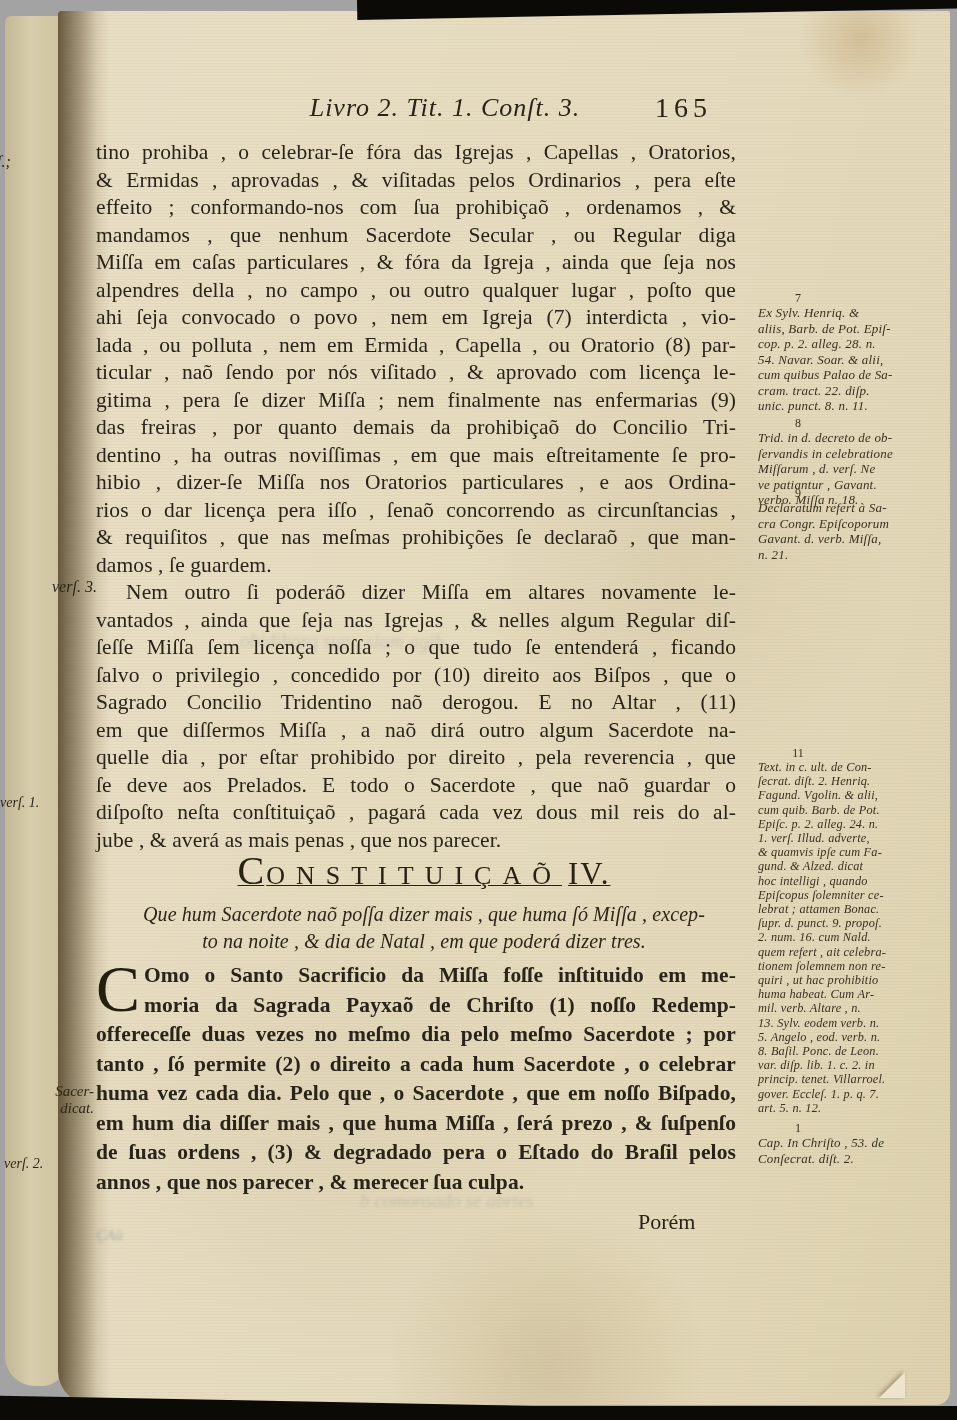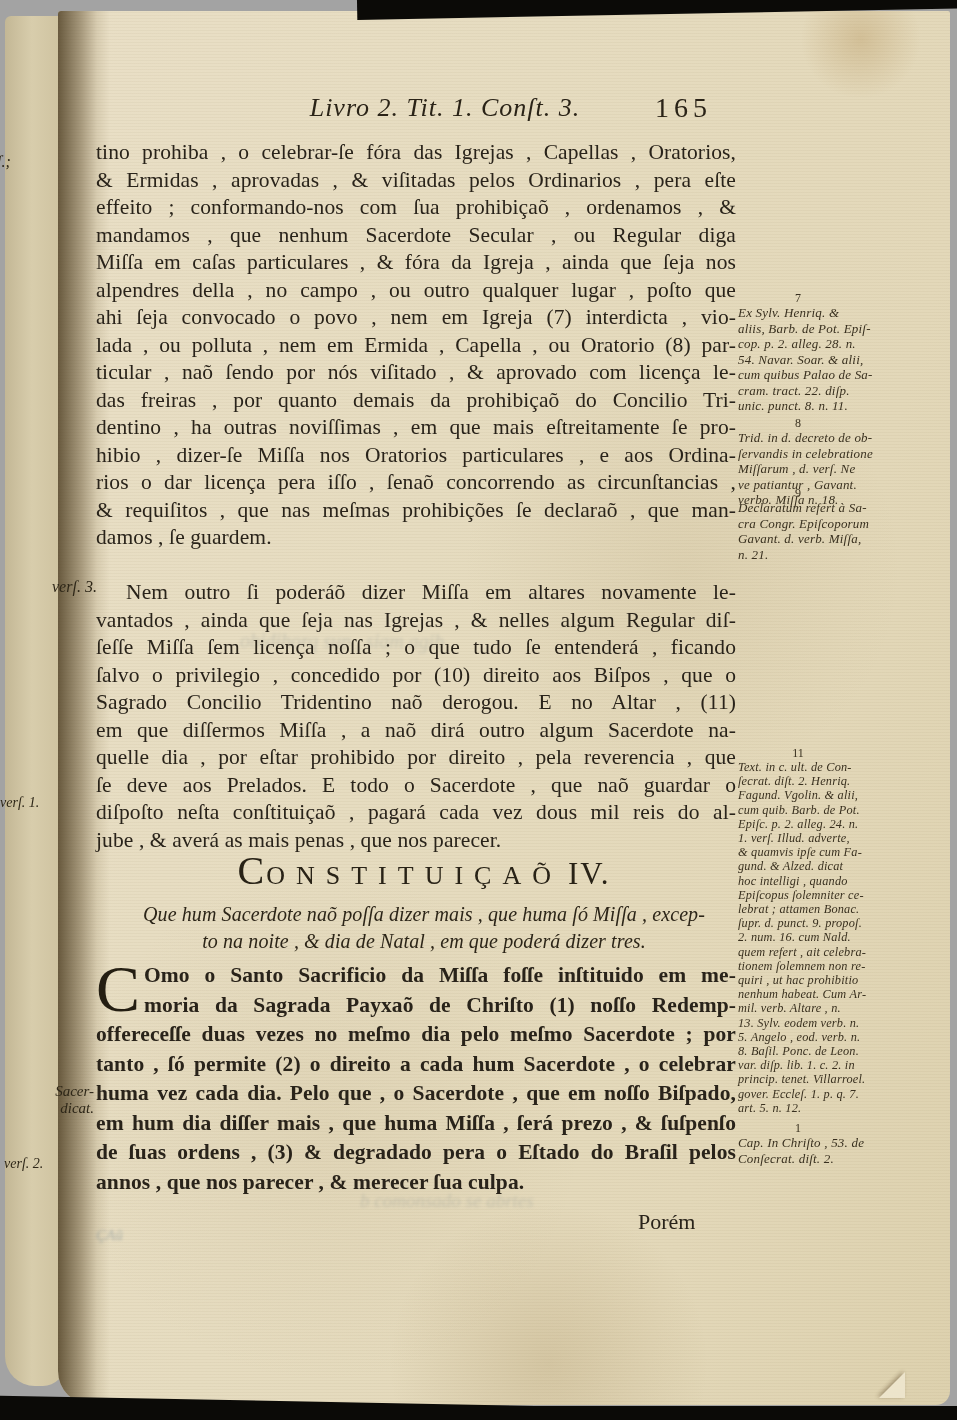--- a/index.html
+++ b/index.html
@@ -43,39 +43,39 @@
   
   .tblock{position:absolute;left:96px;width:640px;color:#29231a;font-size:21.5px;}
   .bline{height:27.5px;line-height:27.5px;white-space:normal;text-align:justify;text-align-last:justify;
          letter-spacing:.1px;}
   .tblock .bline:last-child{text-align-last:left;}
   #block1{top:139px;}
   #block2{top:579px;}
   #block2 .bline:first-child{text-indent:30px;}
   
   .heading{position:absolute;left:104px;top:851px;width:640px;text-align:center;color:#28221６;}
-  .heading{color:#282216;}
+  .heading{color:#282216;text-decoration:underline;}
   .h-lead{font-size:40px;line-height:40px;}
   .h-spaced{font-size:26px;letter-spacing:11px;margin-left:2px;}
   .h-num{font-size:31px;margin-left:6px;letter-spacing:2px;}
   
   .subtitle{position:absolute;left:104px;top:901px;width:640px;text-align:center;
             font-style:italic;font-size:20px;color:#2c2518;}
   .subtitle .bline{height:27px;line-height:27px;text-align:center;text-align-last:center;}
   
   #block3{top:961px;}
   #block3 .bline{height:29.5px;line-height:29.5px;font-weight:bold;}
   .drop-cap{float:left;width:48px;height:59px;font-size:66px;line-height:56px;color:#241e12;}
   
   .catchword{position:absolute;left:638px;top:1209px;font-size:22px;color:#29231a;}
   
   .note{position:absolute;left:738px;width:172px;font-style:italic;color:#39301f;
         font-size:13px;}
   .note .nlabel{text-align:center;width:120px;font-style:normal;font-size:12px;line-height:13px;}
-  .note .nline{line-height:15.5px;letter-spacing:.2px;}
+  .note .nline{line-height:15.5px;letter-spacing:.2px;margin-left:20px;}
   #note11 .nline{line-height:14.2px;font-size:12.3px;}
   #note7{top:292px;} #note8{top:417px;} #note9{top:487px;}
   #note10{top:642px;} #note11{top:747px;} #note1{top:1122px;}
   
   .lm{position:absolute;font-style:italic;color:#2e2718;z-index:5;}
   .lm-frag-top{left:-3px;top:153px;font-size:16px;}
   .lm-vers3{left:52px;top:578px;font-size:16px;}
   .lm-vers1{left:0px;top:795px;font-size:14px;}
   .lm-sacerdote{left:48px;top:1083px;font-size:15px;line-height:17px;width:46px;text-align:right;}
   .lm-vers2{left:4px;top:1156px;font-size:14px;}
@@ -101,20 +101,21 @@
   <div class="tblock" id="block1">
       <div class="bline">tino prohiba , o celebrar-ſe fóra das Igrejas , Capellas , Oratorios,</div>
       <div class="bline">&amp; Ermidas , aprovadas , &amp; viſitadas pelos Ordinarios , pera eſte</div>
       <div class="bline">effeito ; conformando-nos com ſua prohibiçaõ , ordenamos , &amp;</div>
       <div class="bline">mandamos , que nenhum Sacerdote Secular , ou Regular diga</div>
       <div class="bline">Miſſa em caſas particulares , &amp; fóra da Igreja , ainda que ſeja nos</div>
       <div class="bline">alpendres della , no campo , ou outro qualquer lugar , poſto que</div>
       <div class="bline">ahi ſeja convocado o povo , nem em Igreja (7) interdicta , vio-</div>
       <div class="bline">lada , ou polluta , nem em Ermida , Capella , ou Oratorio (8) par-</div>
       <div class="bline">ticular , naõ ſendo por nós viſitado , &amp; aprovado com licença le-</div>
+      <div class="bline">gitima , pera ſe dizer Miſſa ; nem finalmente nas enfermarias (9)</div>
       <div class="bline">das freiras , por quanto demais da prohibiçaõ do Concilio Tri-</div>
       <div class="bline">dentino , ha outras noviſſimas , em que mais eſtreitamente ſe pro-</div>
       <div class="bline">hibio , dizer-ſe Miſſa nos Oratorios particulares , e aos Ordina-</div>
       <div class="bline">rios o dar licença pera iſſo , ſenaõ concorrendo as circunſtancias ,</div>
       <div class="bline">&amp; requiſitos , que nas meſmas prohibições ſe declaraõ , que man-</div>
       <div class="bline">damos , ſe guardem.</div>
     </div>
 
   <div class="tblock" id="block2">
       <div class="bline">Nem outro ſi poderáõ dizer Miſſa em altares novamente le-</div>
@@ -197,21 +198,21 @@
         <div class="nline">&amp; quamvis ipſe cum Fa-</div>
         <div class="nline">gund. &amp; Alzed. dicat</div>
         <div class="nline">hoc intelligi , quando</div>
         <div class="nline">Epiſcopus ſolemniter ce-</div>
         <div class="nline">lebrat ; attamen Bonac.</div>
         <div class="nline">ſupr. d. punct. 9. propoſ.</div>
         <div class="nline">2. num. 16. cum Nald.</div>
         <div class="nline">quem refert , ait celebra-</div>
         <div class="nline">tionem ſolemnem non re-</div>
         <div class="nline">quiri , ut hac prohibitio</div>
-        <div class="nline">nenhum habeat. Cum Ar-</div>
+        <div class="nline">huma habeat. Cum Ar-</div>
         <div class="nline">mil. verb. Altare , n.</div>
         <div class="nline">13. Sylv. eodem verb. n.</div>
         <div class="nline">5. Angelo , eod. verb. n.</div>
         <div class="nline">8. Baſil. Ponc. de Leon.</div>
         <div class="nline">var. diſp. lib. 1. c. 2. in</div>
         <div class="nline">princip. tenet. Villarroel.</div>
         <div class="nline">gover. Eccleſ. 1. p. q. 7.</div>
         <div class="nline">art. 5. n. 12.</div>
       </div>
   </div>

